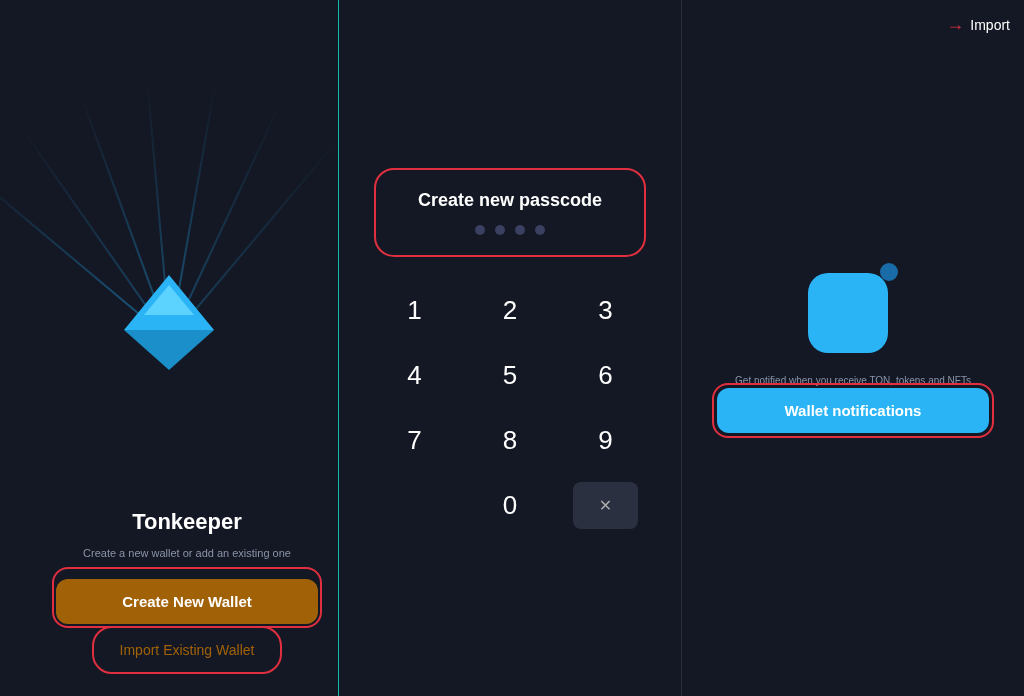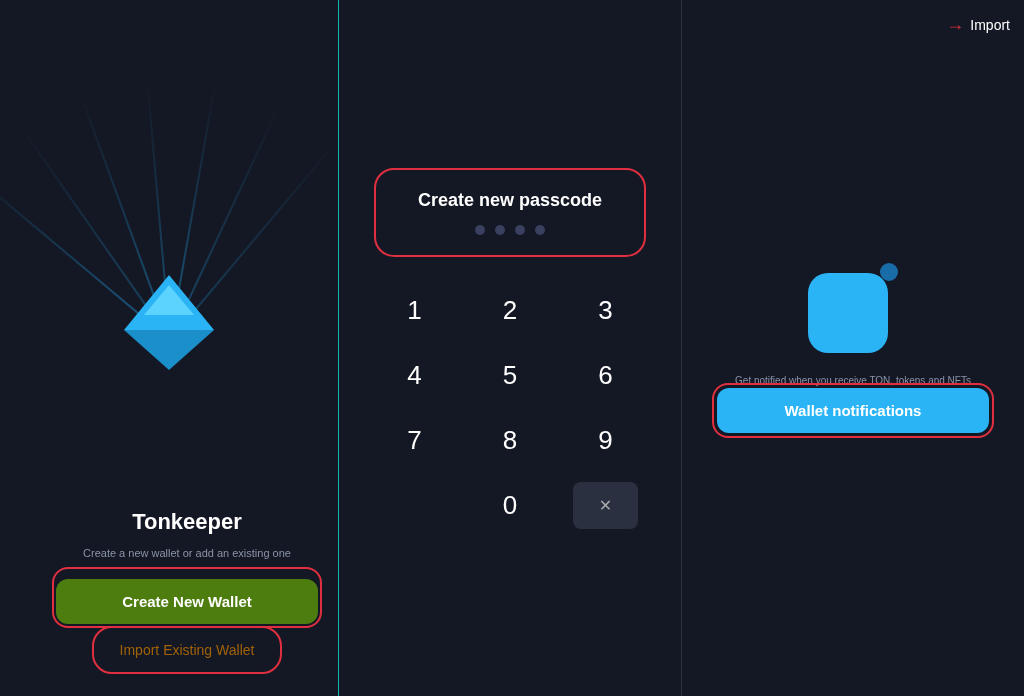--- a/index.html
+++ b/index.html
@@ -128,21 +128,21 @@
     }
     .app-subtitle {
       color: #8a93a8;
       font-size: 11px;
       text-align: center;
       line-height: 1.5;
     }
     .btn-create {
       width: 100%;
       padding: 14px;
-      background: #4d7c0f;
+      background: #a16207;
       border: none;
       border-radius: 12px;
       color: #fff;
       font-size: 15px;
       font-weight: 600;
       cursor: pointer;
       margin-top: 8px;
     }
     .btn-import {
       background: transparent;

